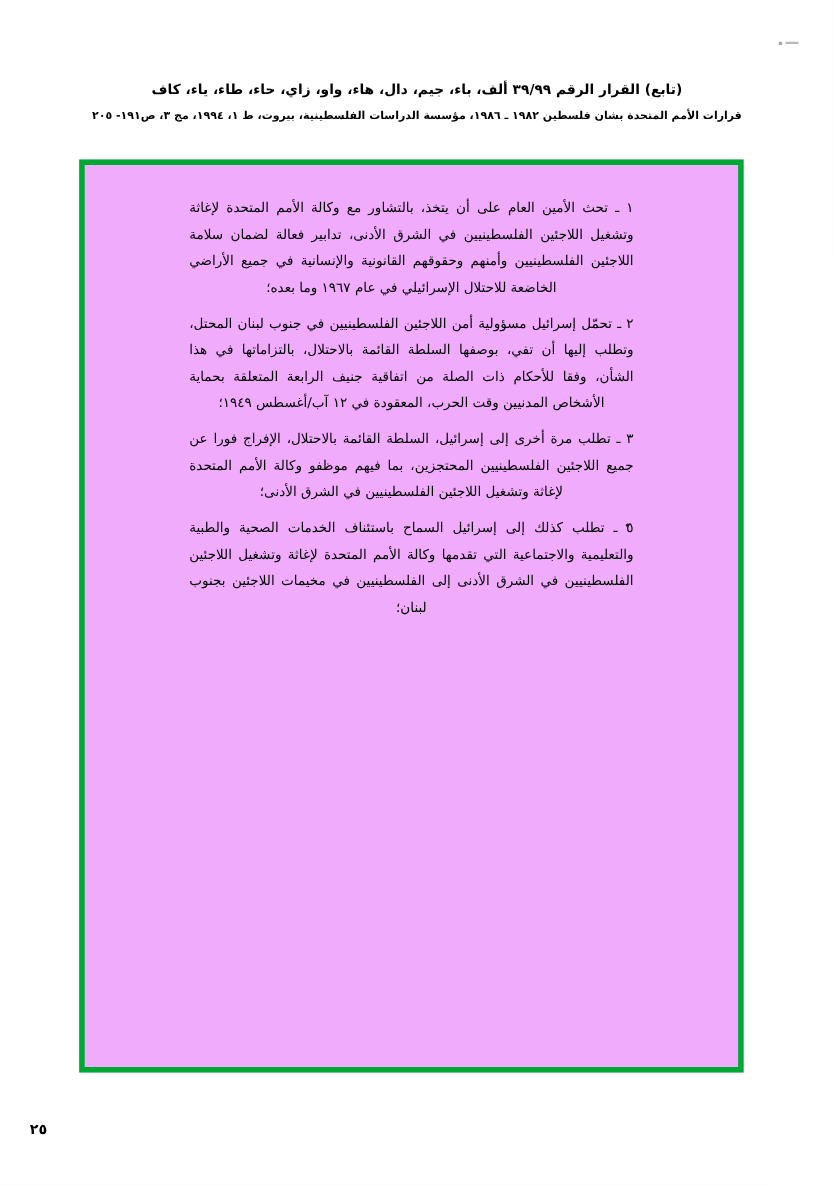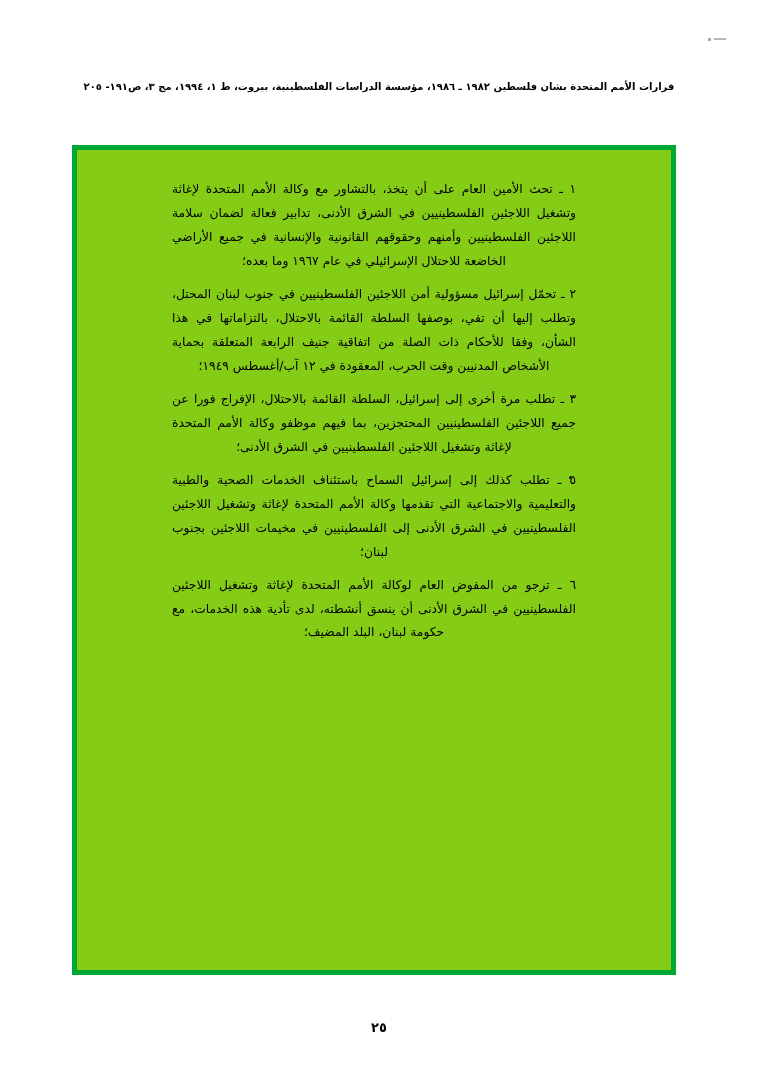--- a/index.html
+++ b/index.html
@@ -72,21 +72,21 @@
   }
 
   .frame {
     position: absolute;
     top: 145px;
     left: 72px;
     width: 604px;
     height: 830px;
     border: 5px solid #00a933;
     box-sizing: border-box;
-    background: #84cc16;
+    background: #f0abfc;
   }
 
   .content {
     position: absolute;
     top: 28px;
     right: 95px;
     left: 95px;
     direction: rtl;
     text-align: justify;
     text-align-last: center;
@@ -114,47 +114,48 @@
     height: 3px;
     border-radius: 50%;
     background: #1a1a1a;
   }
 
   .page-number {
     position: absolute;
     top: 1020px;
     left: 0;
     right: 0;
-    text-align: center;
+    text-align: left;
     font-family: "DejaVu Sans", sans-serif;
     font-weight: bold;
     font-size: 13px;
     color: #000;
+    padding-left: 27px;
   }
 </style>
 </head>
 <body>
 
 <div class="page">
 
   <div class="corner-mark">
     <span class="dash"></span>
     <span class="dot"></span>
   </div>
 
   <div class="header">
+    <div class="title">(تابع) القرار الرقم ٣٩/٩٩ ألف، باء، جيم، دال، هاء، واو، زاي، حاء، طاء، ياء، كاف</div>
     <div class="source">قرارات الأمم المتحدة بشان فلسطين ١٩٨٢ ـ ١٩٨٦، مؤسسة الدراسات الفلسطينية، بيروت، ط ١، ١٩٩٤، مج ٣، ص١٩١- ٢٠٥</div>
   </div>
 
   <div class="frame" style="border-color: rgb(0, 169, 51);">
     <div class="content">
       <p class="para">١ ـ تحث الأمين العام على أن يتخذ، بالتشاور مع وكالة الأمم المتحدة لإغاثة وتشغيل اللاجئين الفلسطينيين في الشرق الأدنى، تدابير فعالة لضمان سلامة اللاجئين الفلسطينيين وأمنهم وحقوقهم القانونية والإنسانية في جميع الأراضي الخاضعة للاحتلال الإسرائيلي في عام ١٩٦٧ وما بعده؛</p>
       <p class="para">٢ ـ تحمّل إسرائيل مسؤولية أمن اللاجئين الفلسطينيين في جنوب لبنان المحتل، وتطلب إليها أن تفي، بوصفها السلطة القائمة بالاحتلال، بالتزاماتها في هذا الشأن، وفقا للأحكام ذات الصلة من اتفاقية جنيف الرابعة المتعلقة بحماية الأشخاص المدنيين وقت الحرب، المعقودة في ١٢ آب/أغسطس ١٩٤٩؛</p>
       <p class="para">٣ ـ تطلب مرة أخرى إلى إسرائيل، السلطة القائمة بالاحتلال، الإفراج فورا عن جميع اللاجئين الفلسطينيين المحتجزين، بما فيهم موظفو وكالة الأمم المتحدة لإغاثة وتشغيل اللاجئين الفلسطينيين في الشرق الأدنى؛</p>
       <p class="para">٥ ـ تطلب كذلك إلى إسرائيل السماح باستئناف الخدمات الصحية والطبية والتعليمية والاجتماعية التي تقدمها وكالة الأمم المتحدة لإغاثة وتشغيل اللاجئين الفلسطينيين في الشرق الأدنى إلى الفلسطينيين في مخيمات اللاجئين بجنوب لبنان؛</p>
-      <p class="para">٦ ـ ترجو من المفوض العام لوكالة الأمم المتحدة لإغاثة وتشغيل اللاجئين الفلسطينيين في الشرق الأدنى أن ينسق أنشطته، لدى تأدية هذه الخدمات، مع حكومة لبنان، البلد المضيف؛</p>
     </div>
     <div class="ink-dot"></div>
   </div>
 
   <div class="page-number">٢٥</div>
 
 </div>
 
 </body></html>

